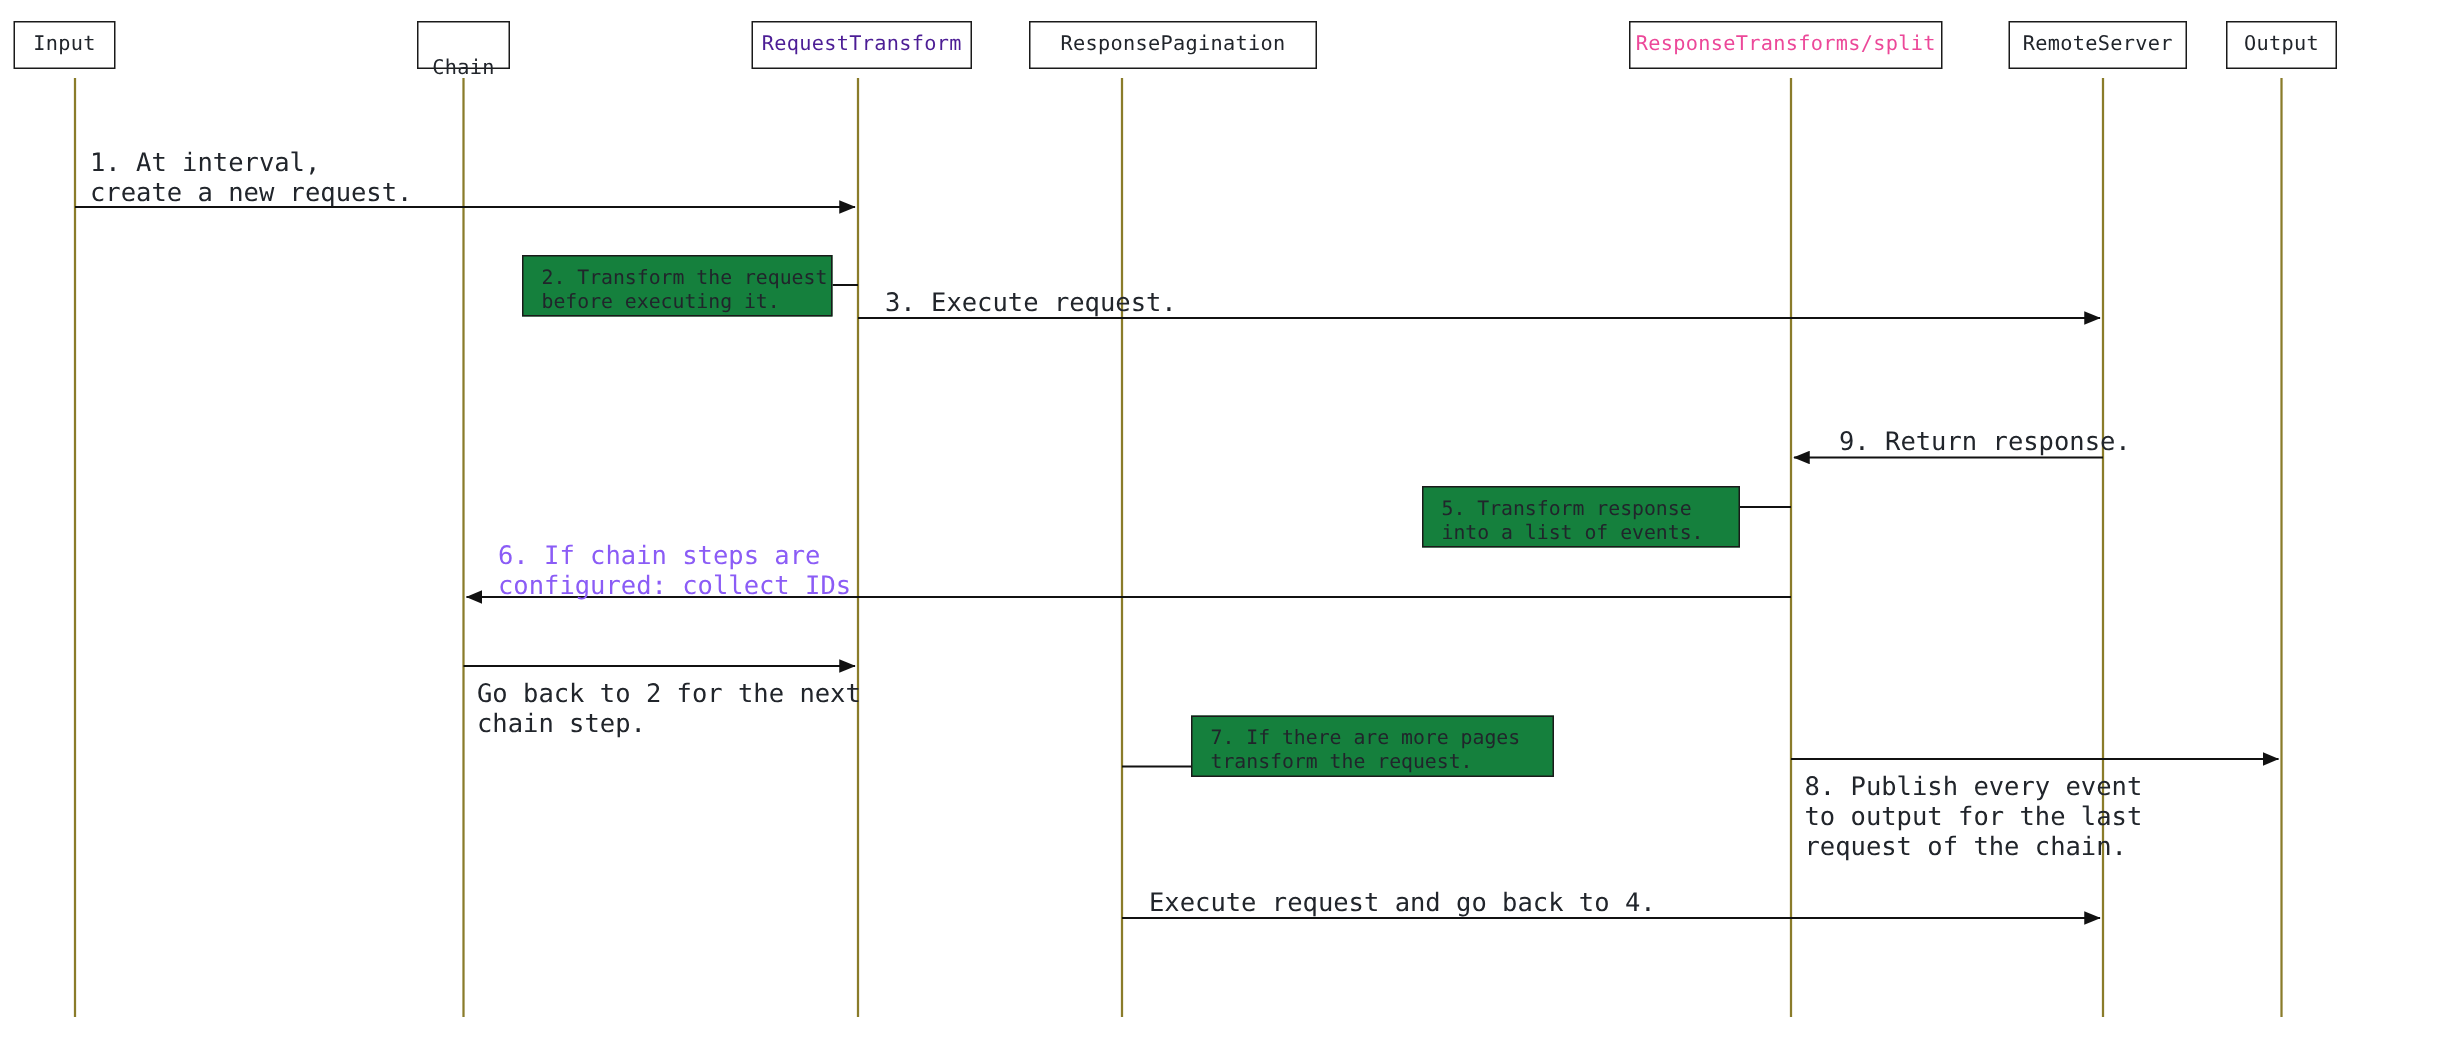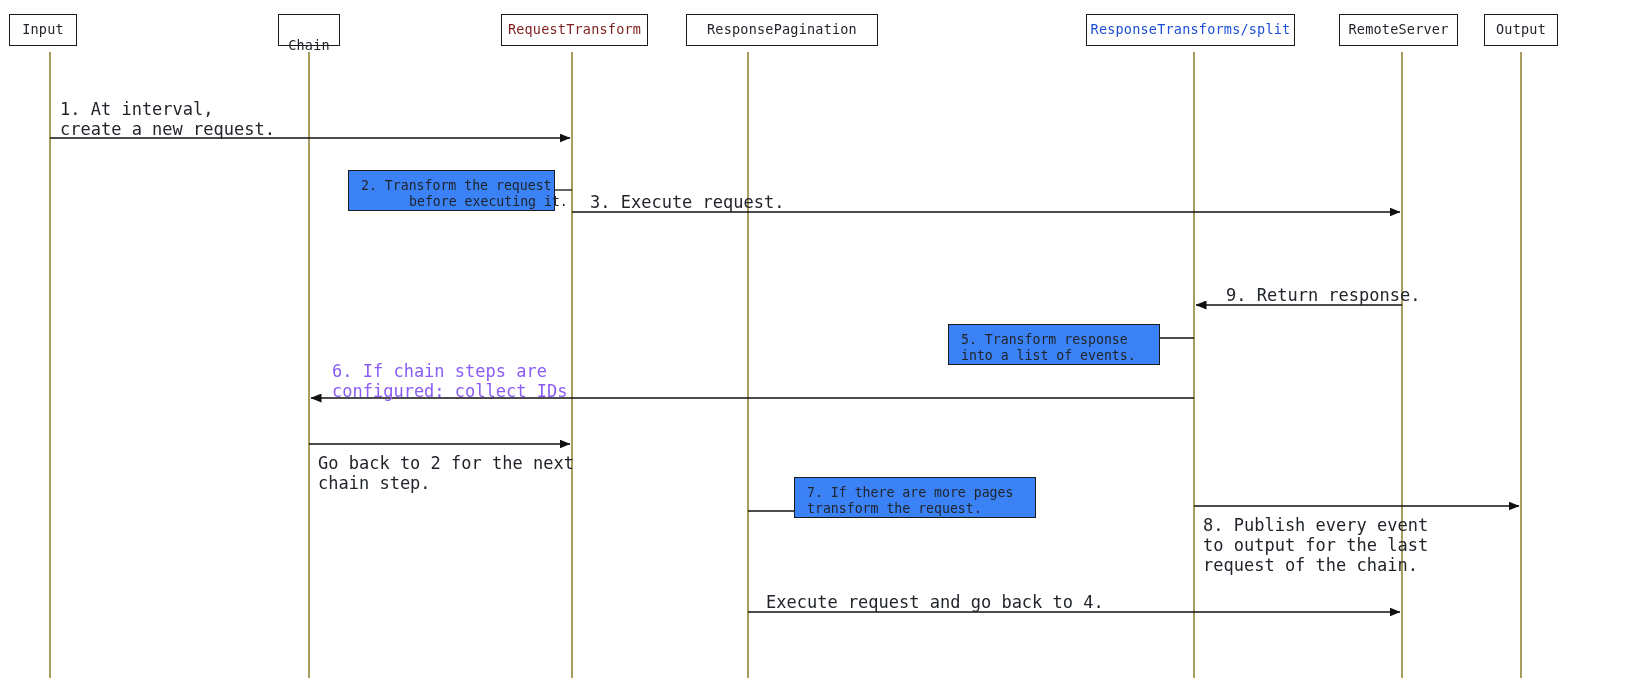--- a/index.html
+++ b/index.html
@@ -40,21 +40,21 @@
     font-size: 13.5px;
     color: #21252b;
     letter-spacing: 0.2px;
     white-space: nowrap;
     line-height: 1;
   }
   .note-box {
     position: absolute;
     box-sizing: border-box;
     border: 1.4px solid #1a1a1a;
-    background: #3b82f6;
+    background: #15803d;
     z-index: 6;
     padding: 7px 10px 7px 12px;
   }
   .note-line {
     font-family: "DejaVu Sans Mono", "Liberation Mono", monospace;
     font-size: 13.2px;
     color: #21252b;
     line-height: 1.18;
     white-space: pre;
   }
@@ -109,39 +109,39 @@
   </svg>
 
   <div id="participants">
       <div class="participant-box" style="left: 9px; top: 14px; width: 68px; border-color: rgb(26, 26, 26);">
         <span class="participant-label" style="color: rgb(33, 37, 43);">Input</span>
       </div>
       <div class="participant-box" style="left: 278px; top: 14px; width: 62px; border-color: rgb(26, 26, 26);">
         <span class="participant-label" style="color: rgb(33, 37, 43); margin-top: 32px;">Chain</span>
       </div>
       <div class="participant-box" style="left: 501px; top: 14px; width: 147px; border-color: rgb(26, 26, 26);">
-        <span class="participant-label" style="color: #7f1d1d;">RequestTransform</span>
+        <span class="participant-label" style="color: #4c1d95;">RequestTransform</span>
       </div>
       <div class="participant-box" style="left: 686px; top: 14px; width: 192px; border-color: rgb(26, 26, 26);">
         <span class="participant-label" style="color: rgb(33, 37, 43);">ResponsePagination</span>
       </div>
       <div class="participant-box" style="left: 1086px; top: 14px; width: 209px; border-color: rgb(26, 26, 26);">
-        <span class="participant-label" style="color: #1d4ed8;">ResponseTransforms/split</span>
+        <span class="participant-label" style="color: #ec4899;">ResponseTransforms/split</span>
       </div>
       <div class="participant-box" style="left: 1339px; top: 14px; width: 119px; border-color: rgb(26, 26, 26);">
         <span class="participant-label" style="color: rgb(33, 37, 43);">RemoteServer</span>
       </div>
       <div class="participant-box" style="left: 1484px; top: 14px; width: 74px; border-color: rgb(26, 26, 26);">
         <span class="participant-label" style="color: rgb(33, 37, 43);">Output</span>
       </div>
     </div>
   <div id="notes">
       <div class="note-box" style="left: 348px; top: 170px; width: 207px; height: 41px; border-color: rgb(26, 26, 26);">
         <div class="note-line" style="color: rgb(33, 37, 43);">2. Transform the request</div>
-        <div class="note-line" style="color: rgb(33, 37, 43); margin-left: 48px;">before executing it.</div>
+        <div class="note-line" style="color: rgb(33, 37, 43);">before executing it.</div>
       </div>
       <div class="note-box" style="left: 948px; top: 324px; width: 212px; height: 41px; border-color: rgb(26, 26, 26);">
         <div class="note-line" style="color: rgb(33, 37, 43);">5. Transform response</div>
         <div class="note-line" style="color: rgb(33, 37, 43);">into a list of events.</div>
       </div>
       <div class="note-box" style="left: 794px; top: 477px; width: 242px; height: 41px; border-color: rgb(26, 26, 26);">
         <div class="note-line" style="color: rgb(33, 37, 43);">7. If there are more pages</div>
         <div class="note-line" style="color: rgb(33, 37, 43);">transform the request.</div>
       </div>
     </div>

